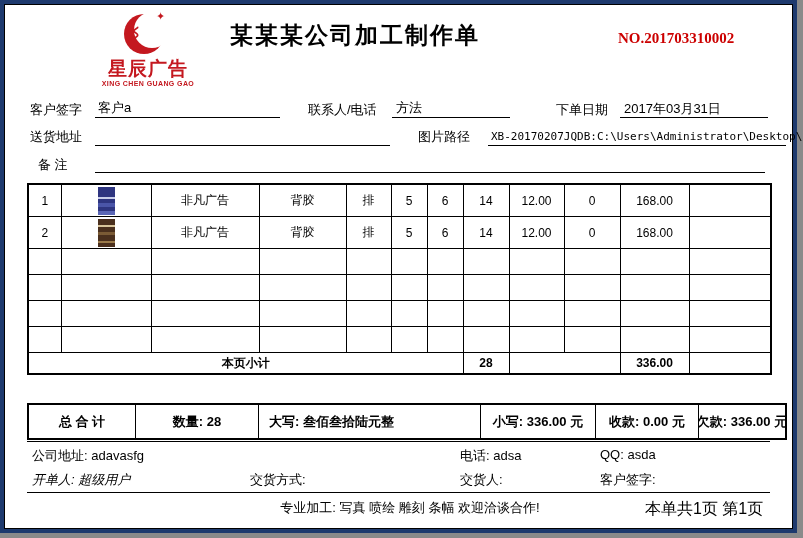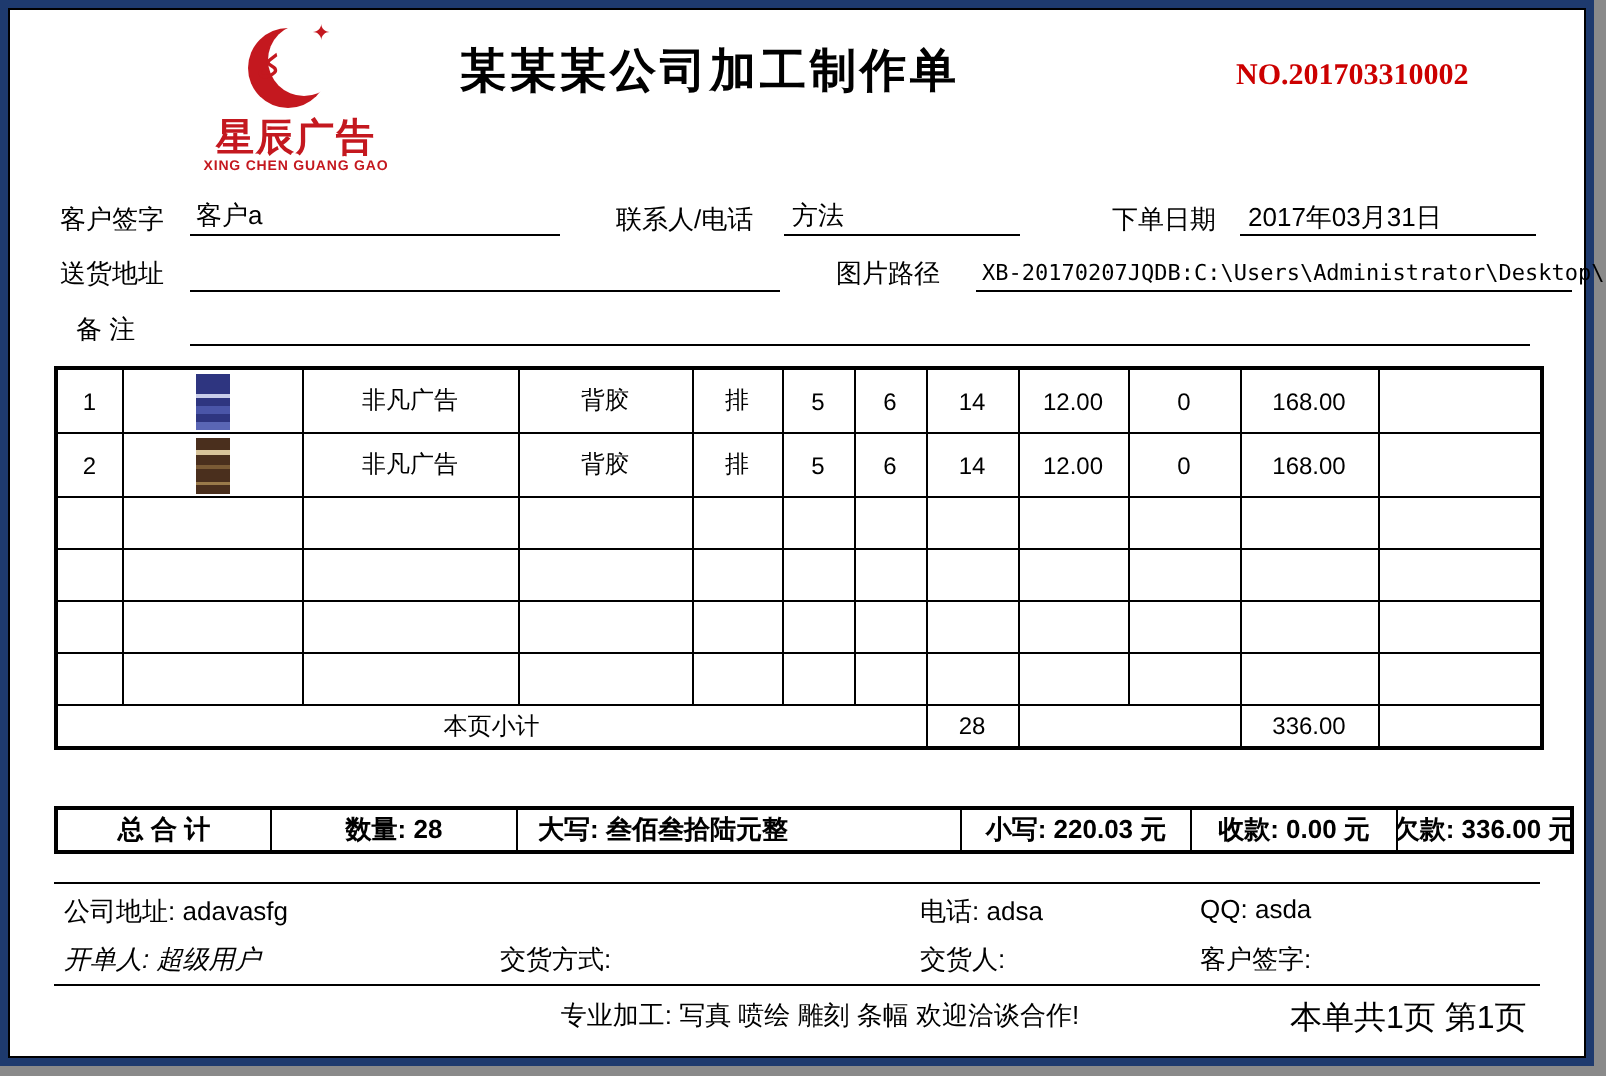--- a/index.html
+++ b/index.html
@@ -27,27 +27,27 @@
   .fvalue{font-size:13px;white-space:nowrap;}
   .fpath{font-size:11px;font-family:"DejaVu Sans Mono",monospace;white-space:nowrap;}
   .uline{border-bottom:1px solid #000;height:0;}
   
   table.main{position:absolute;left:27px;top:183px;width:743px;border-collapse:collapse;table-layout:fixed;
     border:2px solid #000;font-size:12px;}
   table.main th,table.main td{border:1px solid #000;text-align:center;padding:0;overflow:hidden;white-space:nowrap;}
   table.main th{font-weight:bold;height:19px;font-size:12px;}
   tr.drow td{height:31px;}
   tr.erow td{height:25px;}
-  tr.srow td{height:20px;font-weight:normal;}
+  tr.srow td{height:20px;font-weight:bold;}
   td.la{text-align:left;padding-left:8px;}
   .thumb{width:17px;height:28px;margin:1px auto;}
   .thumb-blue{background:linear-gradient(#2e3580 0 35%,#c8cdea 35% 42%,#2e3580 42% 58%,#4a55a8 58% 72%,#2e3580 72% 86%,#5a66b5 86% 100%);}
   .thumb-brown{background:linear-gradient(#4a2f1d 0 22%,#d8c49a 22% 30%,#4a2f1d 30% 48%,#7a5a35 48% 56%,#4a2f1d 56% 78%,#9a7a4a 78% 84%,#4a2f1d 84% 100%);}
   
-  .grand{position:absolute;left:27px;top:403px;width:760px;height:24px;display:flex;
+  .grand{position:absolute;left:27px;top:403px;width:760px;height:37px;display:flex;
     border:2px solid #000;box-sizing:border-box;font-size:13px;font-weight:bold;}
   .grand>div{border-right:1px solid #000;display:flex;align-items:center;justify-content:center;white-space:nowrap;overflow:hidden;}
   .grand>div:last-child{border-right:none;}
   .gc1{width:106px;}.gc2{width:122px;}.gc3{width:211px;justify-content:flex-start !important;padding-left:10px;}
   .gc4{width:114px;}.gc5{width:102px;}.gc6{flex:1;}
   
   .rule{border-top:1px solid #000;height:0;}
   .ftext{font-size:13px;white-space:nowrap;}
   .slogan{left:200px;top:499px;width:420px;text-align:center;font-size:13px;white-space:nowrap;}
   .pageinfo{left:645px;top:499px;font-size:16px;white-space:nowrap;}
@@ -201,21 +201,21 @@
       <td>336.00</td>
       <td></td>
     </tr>
   </tbody>
     </table>
 
   <div class="grand">
     <div class="gc1">总 合 计</div>
     <div class="gc2">数量: 28</div>
     <div class="gc3">大写: 叁佰叁拾陆元整</div>
-    <div class="gc4">小写: 220.03 元</div>
+    <div class="gc4">小写: 336.00 元</div>
     <div class="gc5">收款: 0.00 元</div>
     <div class="gc6">欠款: 336.00 元</div>
   </div>
 
   <div class="abs rule" style="left:27px;top:441px;width:743px;"></div>
 
   <div class="abs ftext" style="left:32px;top:447px;">
     <span>公司地址:</span>
     <span>adavasfg</span>
   </div>

